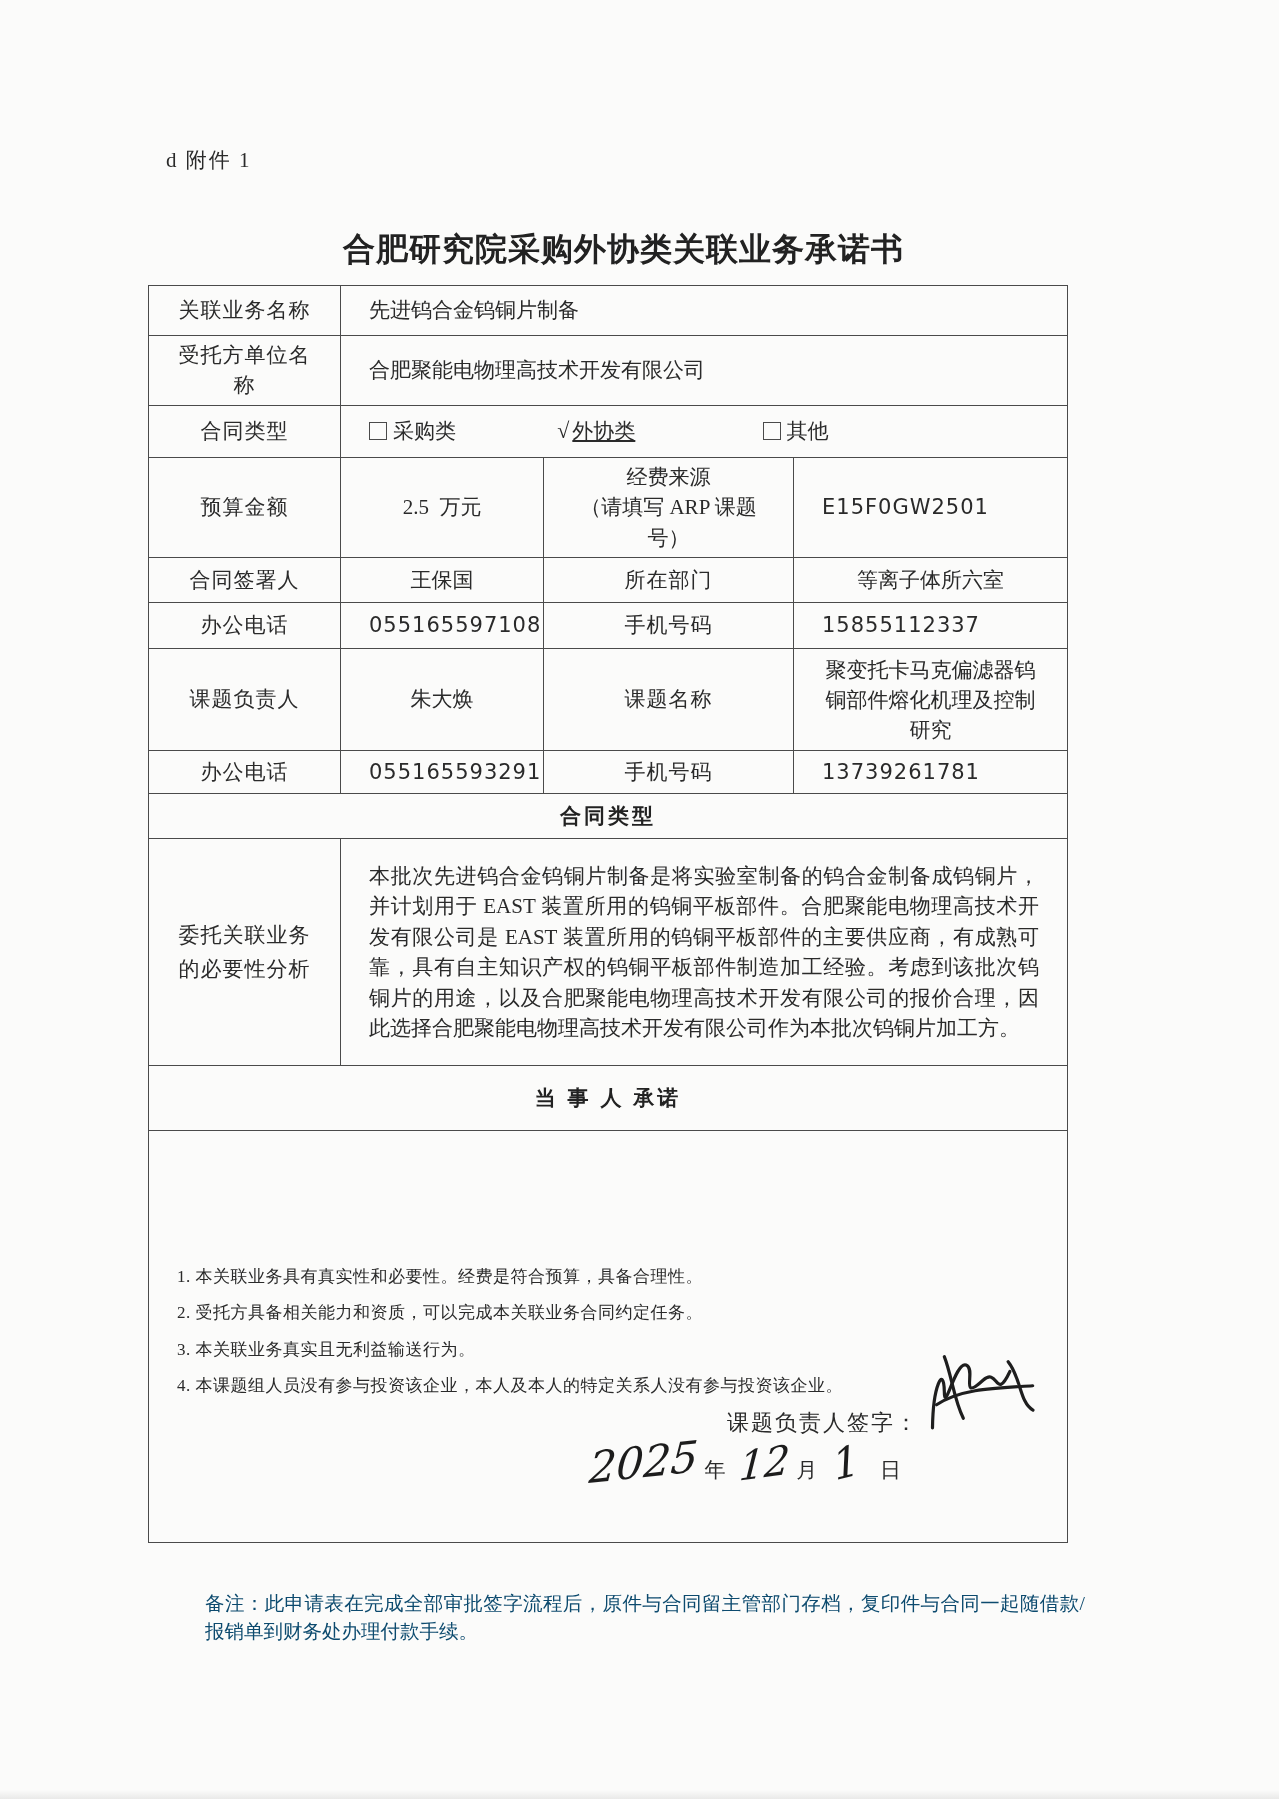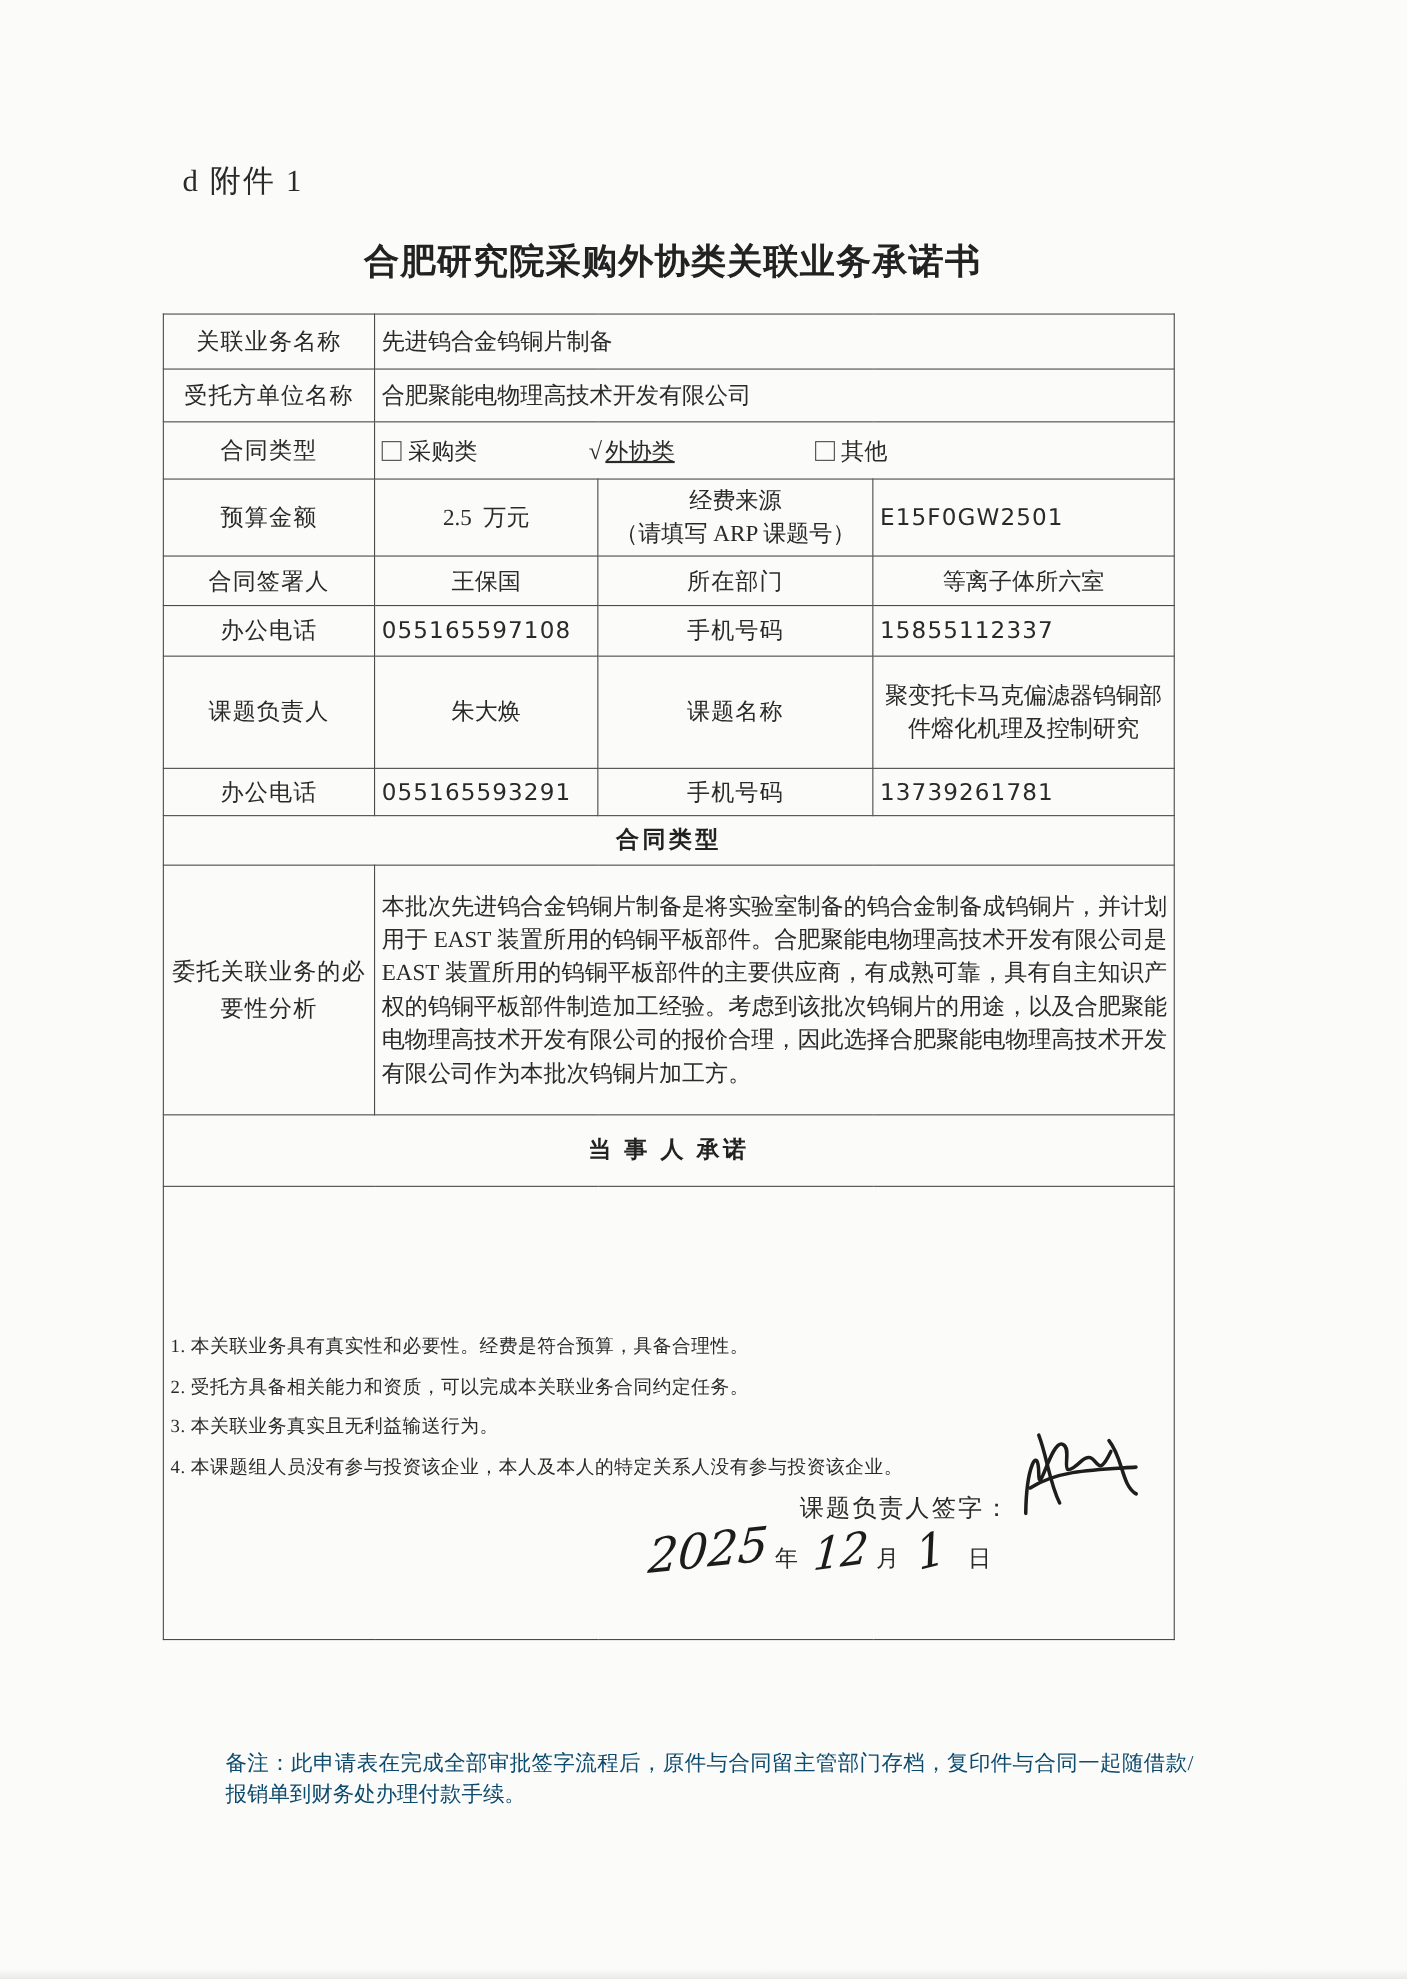--- a/index.html
+++ b/index.html
@@ -3,34 +3,34 @@
 <meta charset="utf-8">
 <style>
   html,body{margin:0;padding:0;background:#e9e9e9;}
   .page{
     position:relative; width:1279px; height:1799px; margin:0 auto;
     background:#fbfbfa; color:#2a2a2a; overflow:hidden;
     font-family:"Liberation Serif","DejaVu Serif",serif;
   }
   .attachment{
     position:absolute; left:166px; top:146px;
-    font-size:28px; letter-spacing:2px;
+    font-size:21px; letter-spacing:2px;
   }
   .title{
-    position:absolute; left:148px; top:212px; width:919px; margin:4px;
+    position:absolute; left:148px; top:212px; width:919px; margin:16px;
     text-align:center; font-size:32px; font-weight:700; letter-spacing:1px;
     font-family:"Liberation Sans","DejaVu Sans",sans-serif; color:#222;
   }
   table.form{
     position:absolute; left:148px; top:285px; width:919px;
     border-collapse:collapse; table-layout:fixed;
   }
   table.form td{
     border:1.6px solid #4a4a4a; vertical-align:middle;
-    font-size:21px; padding:4px 6px; line-height:1.45;margin-left:12px;
+    font-size:21px; padding:4px 28px; line-height:1.45;margin-left:12px;
   }
   .lbl{ text-align:center; letter-spacing:1px; }
   .vleft{ text-align:left; padding-left:16px; }
   .vcenter{ text-align:center; }
   .num{ font-family:"DejaVu Sans","Liberation Sans",sans-serif; font-size:21px; letter-spacing:1px; text-align:left; }
   .two-line{ white-space:pre-line; text-align:center; line-height:31px; }
   .sec-header{
     text-align:center; font-weight:700; font-size:23px; letter-spacing:3px;
     font-family:"Liberation Sans","DejaVu Sans",sans-serif; color:#222;
   }

